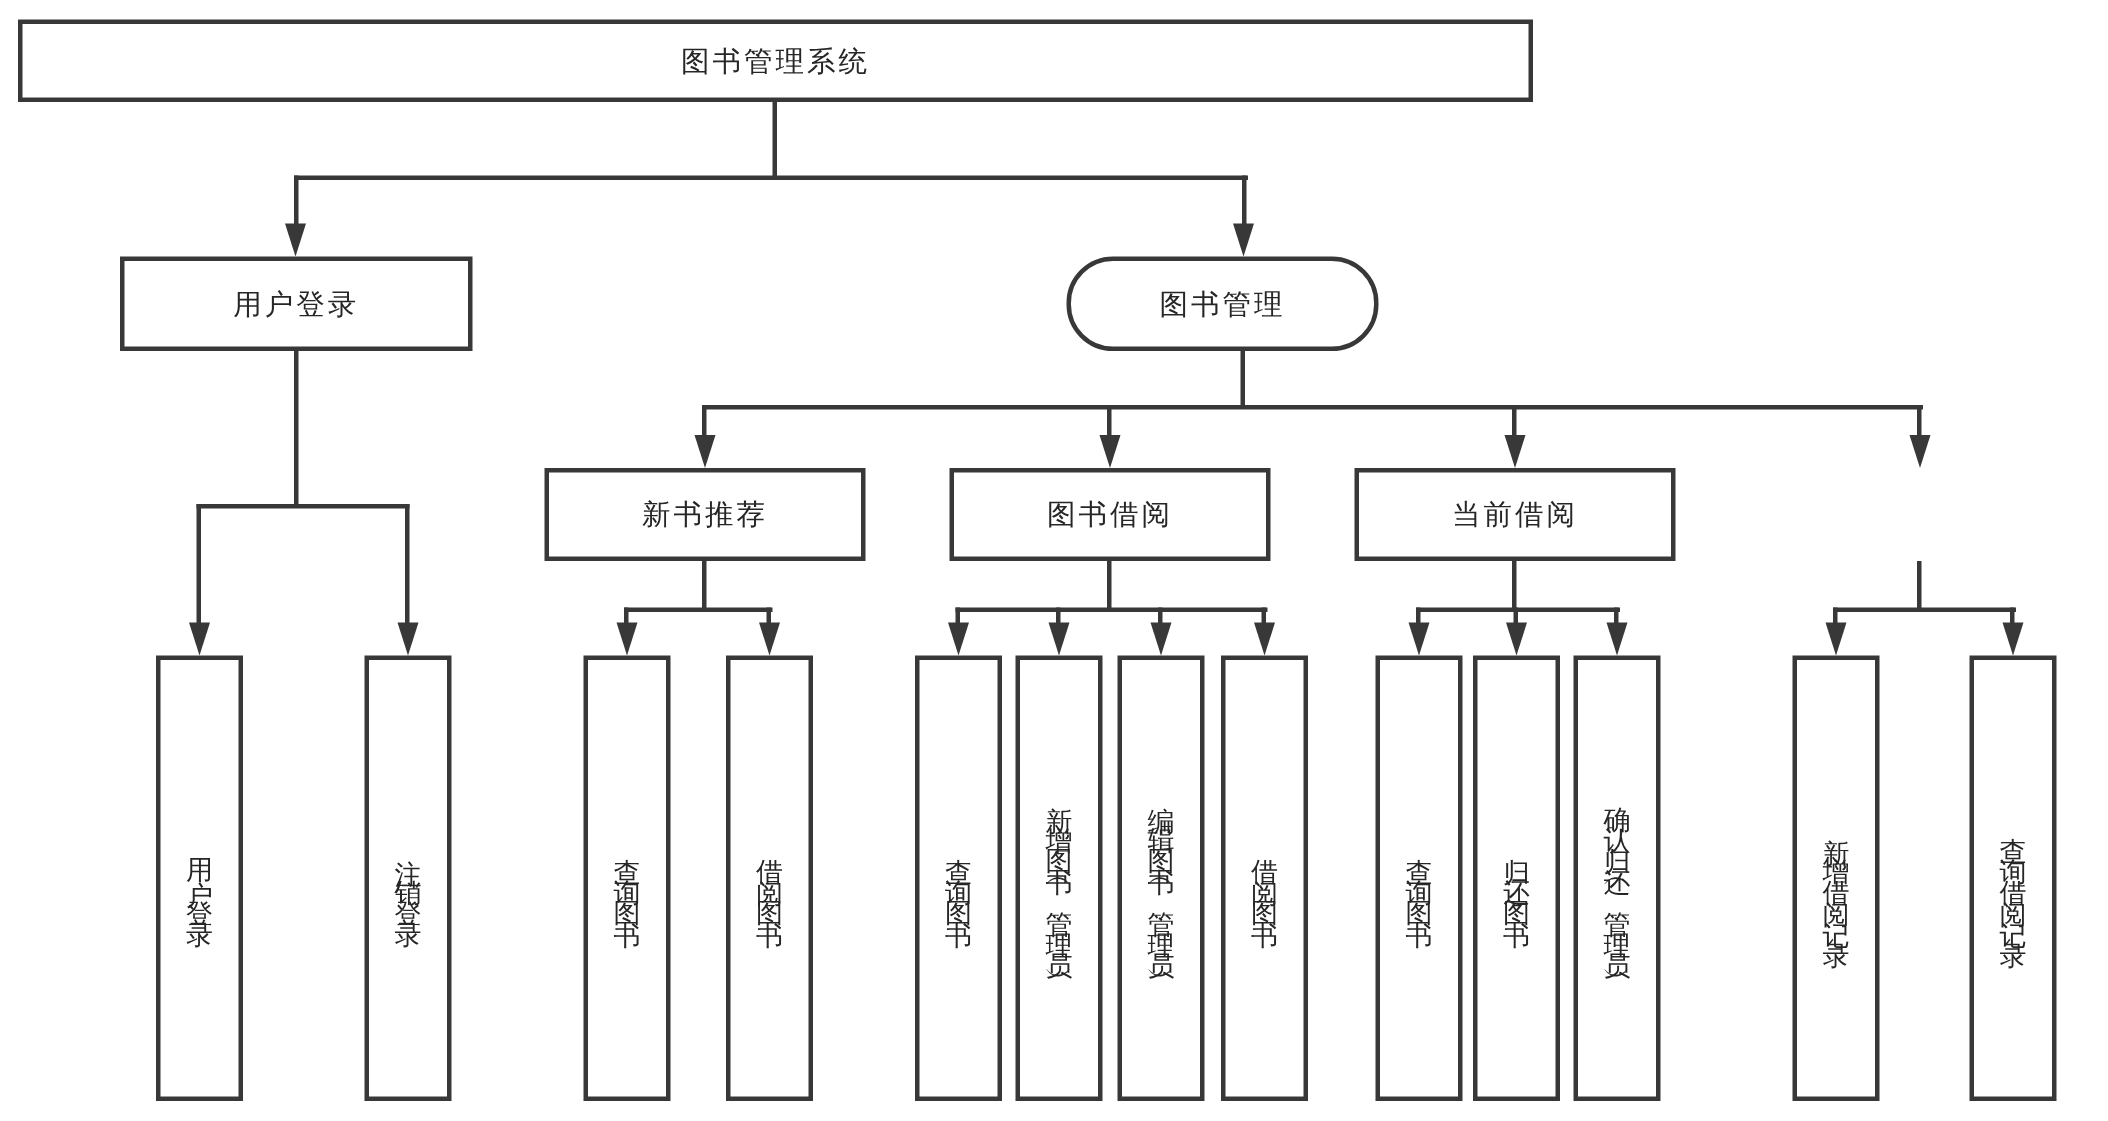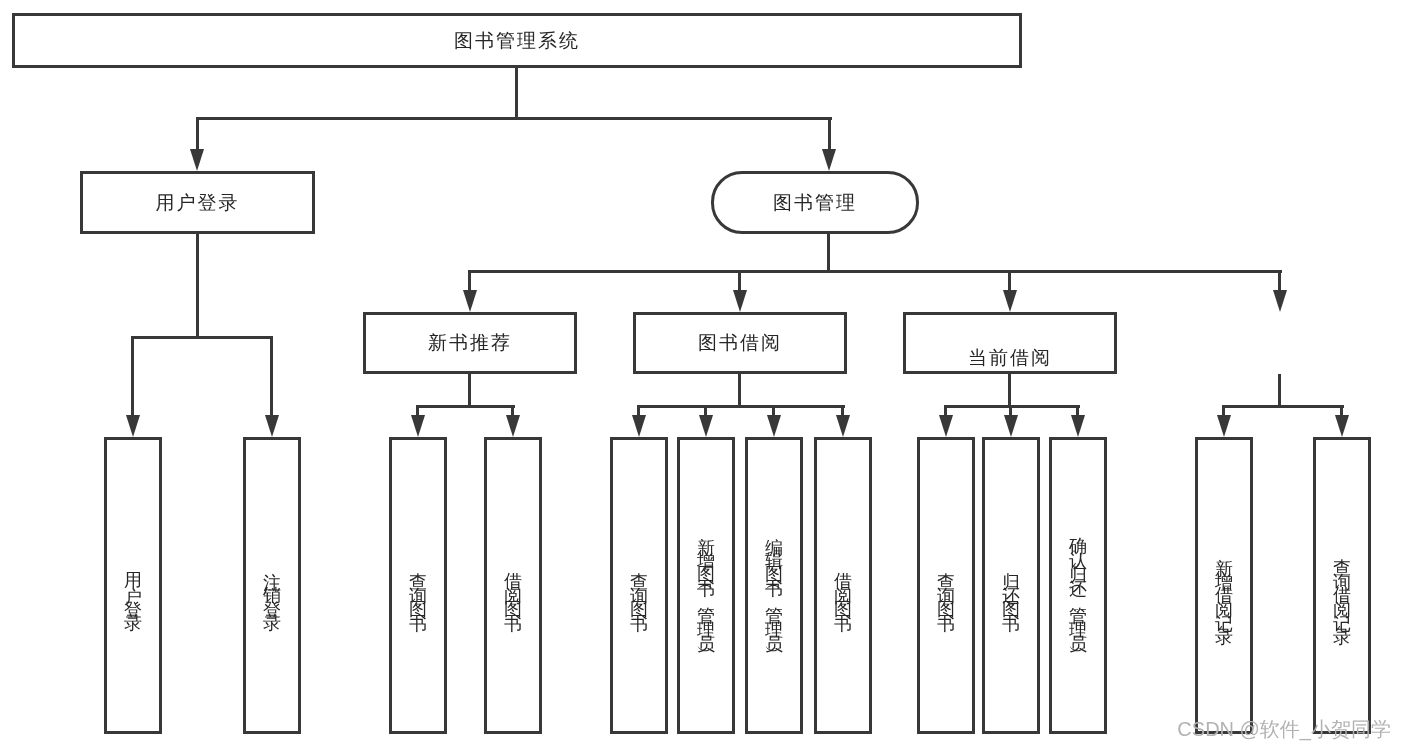--- a/index.html
+++ b/index.html
@@ -40,21 +40,21 @@
   <div class="node" style="left:711px;top:171px;width:208px;height:63px;border-radius:31px;">
     <span class="hlabel">图书管理</span>
   </div>
 
   <div class="node" style="left:633px;top:312px;width:214px;height:62px;">
     <span class="hlabel">图书借阅</span>
   </div>
   <div class="node" style="left:363px;top:312px;width:214px;height:62px;">
     <span class="hlabel">新书推荐</span>
   </div>
-  <div class="node" style="left:903px;top:312px;width:214px;height:62px;align-items:flex-end;">
+  <div class="node" style="left:903px;top:312px;width:214px;height:62px;">
     <span class="hlabel">当前借阅</span>
   </div>
 
   <div class="node leaf" style="left:104px;top:437px;width:58px;height:297px;">
     <span class="vtext">用户登录</span>
   </div>
   <div class="node leaf" style="left:243px;top:437px;width:58px;height:297px;">
     <span class="vtext">注销登录</span>
   </div>
 
@@ -147,15 +147,14 @@
   <div class="ar" style="left:1004px;top:415px;"></div>
   <div class="ar" style="left:1071px;top:415px;"></div>
 
   <div class="vl" style="left:1278px;top:374px;height:33px;"></div>
   <div class="hl" style="left:1222px;top:405px;width:122px;"></div>
   <div class="vl" style="left:1222px;top:405px;height:12px;"></div>
   <div class="vl" style="left:1340px;top:405px;height:12px;"></div>
   <div class="ar" style="left:1217px;top:415px;"></div>
   <div class="ar" style="left:1335px;top:415px;"></div>
 
-  <div class="watermark">CSDN @软件_小贺同学</div>
 
 </div>
 
 </body></html>

